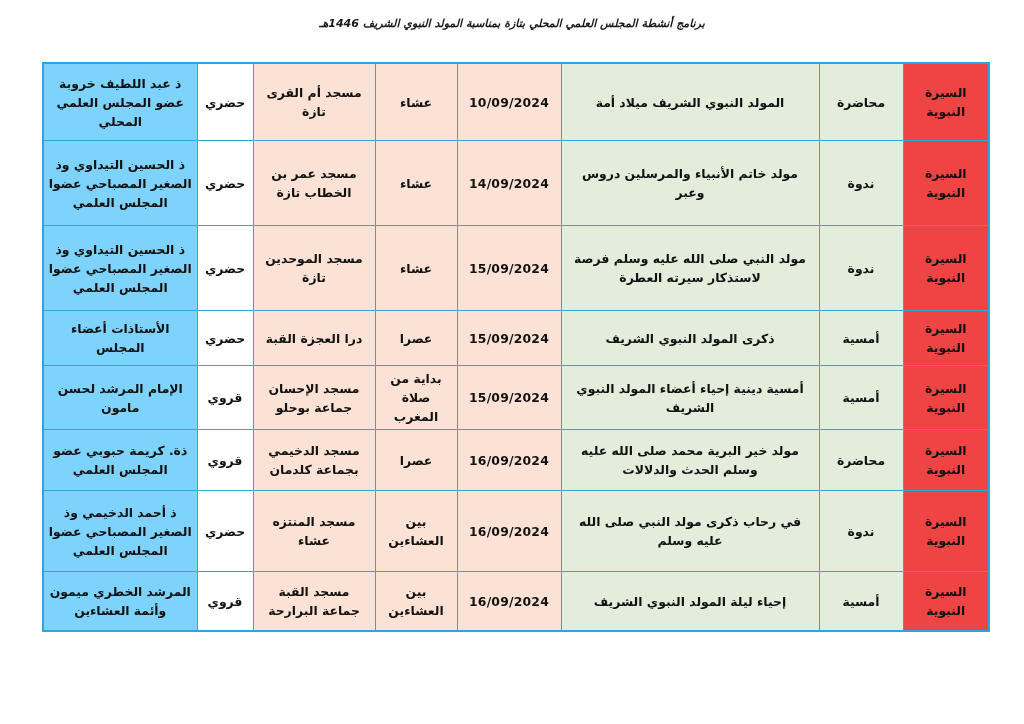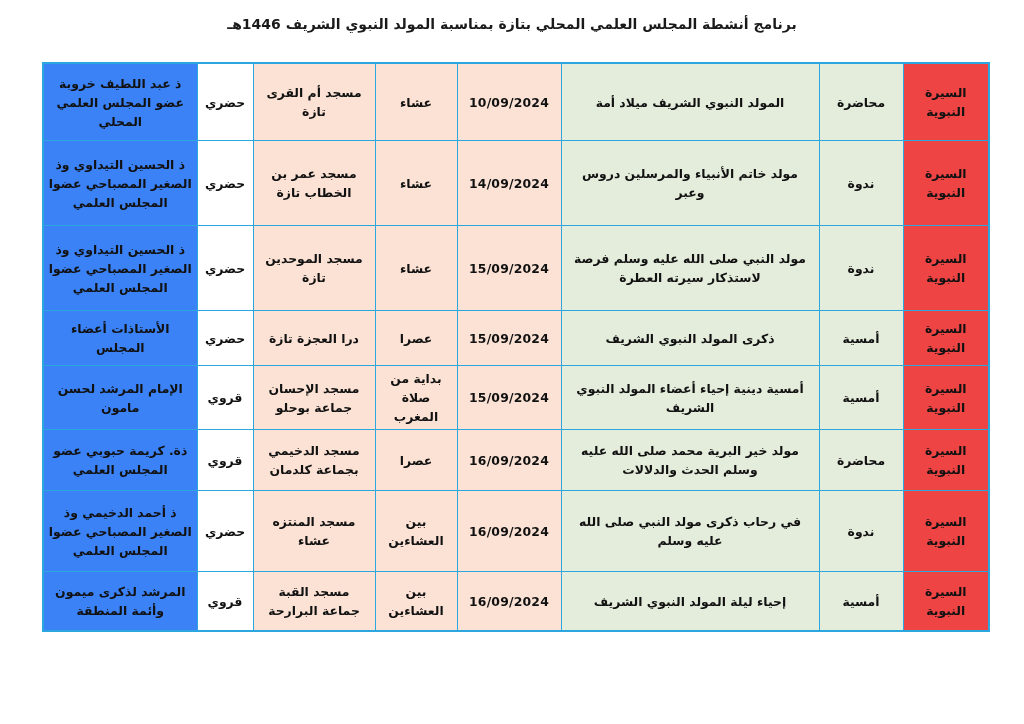--- a/index.html
+++ b/index.html
@@ -15,26 +15,27 @@
     overflow: hidden;
     position: relative;
   }
 
   #doc-title {
     position: absolute;
     top: 16px;
     left: 0;
     width: 1024px;
     text-align: center;
-    font-size: 14px;
+    font-size: 11px;
     font-weight: bold;
     color: #1a1a1a;
     direction: rtl;
     letter-spacing: 0;
     line-height: 16px;
+    font-style: italic;
   }
 
   #program-table-wrap {
     position: absolute;
     top: 62px;
     left: 44px;
     width: 946px;
   }
 
   table.program-table {
@@ -67,21 +68,21 @@
   col.c-area     { width: 56px;  }
   col.c-speaker  { width: 154px; }
 
   td.cell-theme   { background: #ef4444; font-size: 12.2px; }
   td.cell-type    { background: #E4EDDC; }
   td.cell-topic   { background: #E4EDDC; }
   td.cell-date    { background: #FBE2D5; font-family: "DejaVu Sans", "Liberation Sans", sans-serif; font-size: 12.2px; letter-spacing: 0.2px; }
   td.cell-time    { background: #FBE2D5; margin-top: 6px; }
   td.cell-venue   { background: #FBE2D5; }
   td.cell-area    { background: #FFFFFF; margin-top: 26px; }
-  td.cell-speaker { background: #3b82f6; }
+  td.cell-speaker { background: #7dd3fc; }
 
   tr.r0 td { height: 70px; }
   tr.r1 td { height: 78px; }
   tr.r2 td { height: 78px; }
   tr.r3 td { height: 48px; }
   tr.r4 td { height: 54px; }
   tr.r5 td { height: 54px; }
   tr.r6 td { height: 74px; }
   tr.r7 td { height: 52px; }
 </style>
@@ -132,21 +133,21 @@
         <td class="cell-venue">مسجد الموحدين تازة</td>
         <td class="cell-area">حضري</td>
         <td class="cell-speaker">ذ الحسين التيداوي وذ الصغير المصباحي عضوا المجلس العلمي</td>
       </tr>
       <tr class="r3">
         <td class="cell-theme">السيرة النبوية</td>
         <td class="cell-type">أمسية</td>
         <td class="cell-topic">ذكرى المولد النبوي الشريف</td>
         <td class="cell-date">15/09/2024</td>
         <td class="cell-time">عصرا</td>
-        <td class="cell-venue">درا العجزة تازة</td>
+        <td class="cell-venue">درا العجزة القبة</td>
         <td class="cell-area">حضري</td>
         <td class="cell-speaker">الأستاذات أعضاء المجلس</td>
       </tr>
       <tr class="r4">
         <td class="cell-theme">السيرة النبوية</td>
         <td class="cell-type">أمسية</td>
         <td class="cell-topic">أمسية دينية إحياء أعضاء المولد النبوي الشريف</td>
         <td class="cell-date">15/09/2024</td>
         <td class="cell-time">بداية من صلاة المغرب</td>
         <td class="cell-venue">مسجد الإحسان جماعة بوحلو</td>
@@ -174,17 +175,17 @@
         <td class="cell-speaker">ذ أحمد الدخيمي وذ الصغير المصباحي عضوا المجلس العلمي</td>
       </tr>
       <tr class="r7">
         <td class="cell-theme">السيرة النبوية</td>
         <td class="cell-type">أمسية</td>
         <td class="cell-topic">إحياء ليلة المولد النبوي الشريف</td>
         <td class="cell-date">16/09/2024</td>
         <td class="cell-time">بين العشاءين</td>
         <td class="cell-venue">مسجد القبة جماعة البرارحة</td>
         <td class="cell-area">قروي</td>
-        <td class="cell-speaker">المرشد لذكرى ميمون وأئمة المنطقة</td>
+        <td class="cell-speaker">المرشد الخطري ميمون وأئمة العشاءين</td>
       </tr>
     </tbody>
   </table>
 </div>
 
 </body></html>

